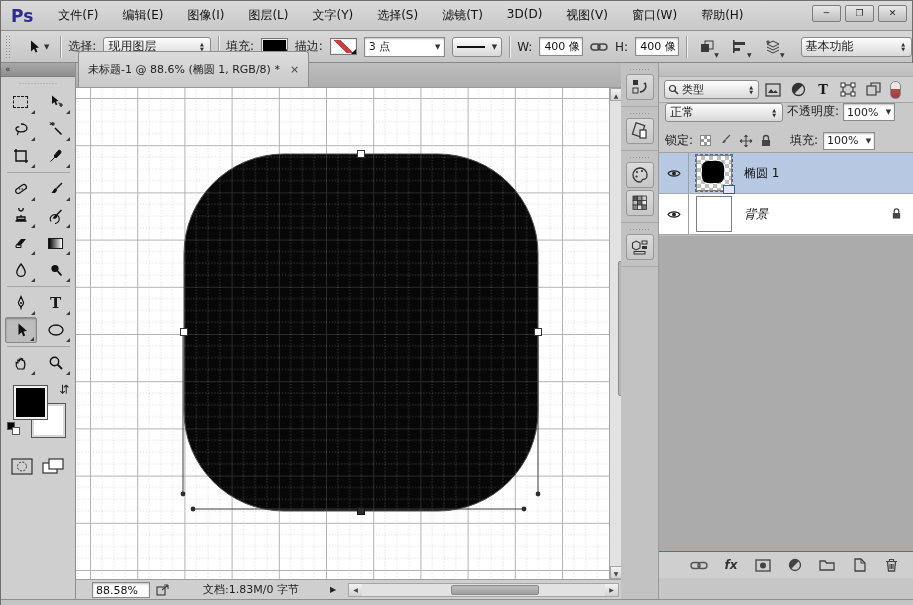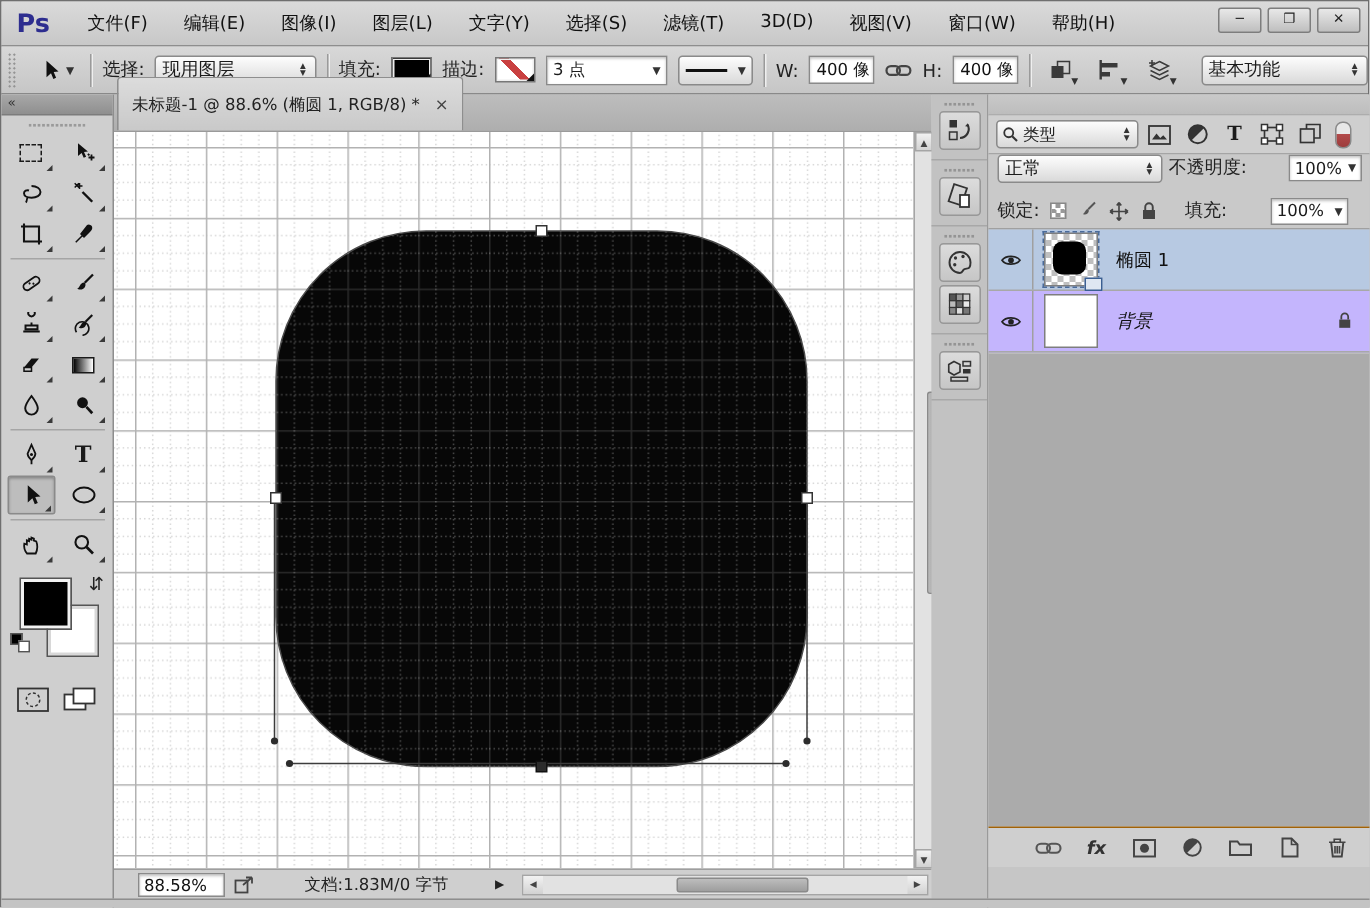--- a/index.html
+++ b/index.html
@@ -89,25 +89,25 @@
   .lp-tab { height:21px; padding:0 12px; font-size:12px; line-height:21px; color:#333; background:linear-gradient(#c2c2c2,#b4b4b4); border:1px solid #979797; border-bottom:none; border-radius:3px 3px 0 0; margin-right:2px; }
   .lp-tab.active { background:#cfcfcf; color:#111; height:22px; }
   .lp-menu { position:absolute; right:6px; top:4px; font-size:10px; color:#333; }
   .lp-filterrow { height:26px; background:#cfcfcf; display:flex; align-items:center; gap:3px; padding:0 5px; border-bottom:1px solid #a5a5a5; }
   .lp-filter-dd { width:95px; height:19px; display:flex; align-items:center; gap:3px; padding:0 3px; font-size:11px; }
   .lp-ficon { width:22px; height:20px; display:flex; align-items:center; justify-content:center; color:#2c2c2c; }
   .lp-toggle { width:11px; height:18px; margin-left:3px; border:1px solid #8a8a8a; border-radius:5px; background:linear-gradient(#e8e8e8 45%,#b24a4a 46%,#9d3d3d); }
   .lp-blendrow { height:26px; display:flex; align-items:flex-start; gap:4px; padding:0 6px; background:#c9c9c9; }
   .lp-blend-dd { width:118px; height:19px; font-size:12px; }
   .lp-small { font-size:12px; color:#222; white-space:nowrap; }
-  .lp-valbox { width:52px; height:18px; display:flex; align-items:center; justify-content:space-between; padding:0 3px; font-size:11px;margin-left:24px; }
+  .lp-valbox { width:52px; height:18px; display:flex; align-items:center; justify-content:space-between; padding:0 3px; font-size:11px; }
   .lp-lockrow { height:24px; display:flex; align-items:center; gap:5px; padding:0 6px; background:#c9c9c9; border-bottom:1px solid #a0a0a0; }
   .lock-ico { width:15px; height:15px; display:flex; align-items:center; justify-content:center; color:#555; }
   .checker-sm { width:11px; height:11px; background:conic-gradient(#999 25%, #fff 0 50%, #999 0 75%, #fff 0); background-size:6px 6px; border:1px solid #888; }
-  .layer-row { height:41px; display:flex; align-items:center; background:#c4b5fd; border-bottom:1px solid #a8a8a8; position:relative; }
+  .layer-row { height:41px; display:flex; align-items:center; background:#ffffff; border-bottom:1px solid #a8a8a8; position:relative; }
   .layer-row.selected { background:#b7c9e2; }
   .eye-cell { width:30px; height:100%; display:flex; align-items:center; justify-content:center; border-right:1px solid #a0a0a0; color:#222; }
   .thumb { width:36px; height:36px; margin-left:7px; border:1px solid #7e7e7e; background:#fff; position:relative; }
   .thumb.checker { background:conic-gradient(#bfbfbf 25%, #fff 0 50%, #bfbfbf 0 75%, #fff 0); background-size:8px 8px; outline:1px dashed #4a6b9a; }
   .thumb .shape { position:absolute; left:5px; top:5px; width:22px; height:22px; background:#000; border-radius:6px; }
   .thumb .pathbadge { position:absolute; right:-4px; bottom:-4px; width:12px; height:9px; background:#dfe7f2; border:1px solid #3b5f92; }
   .layer-name { margin-left:12px; font-size:12px; color:#111; }
   .layer-name.italic { font-style:italic; }
   .layer-lock { position:absolute; right:12px; top:13px; color:#333; }
   .lp-empty { height:316px; background:#ababab; border-top:1px solid #bcbcbc; }

